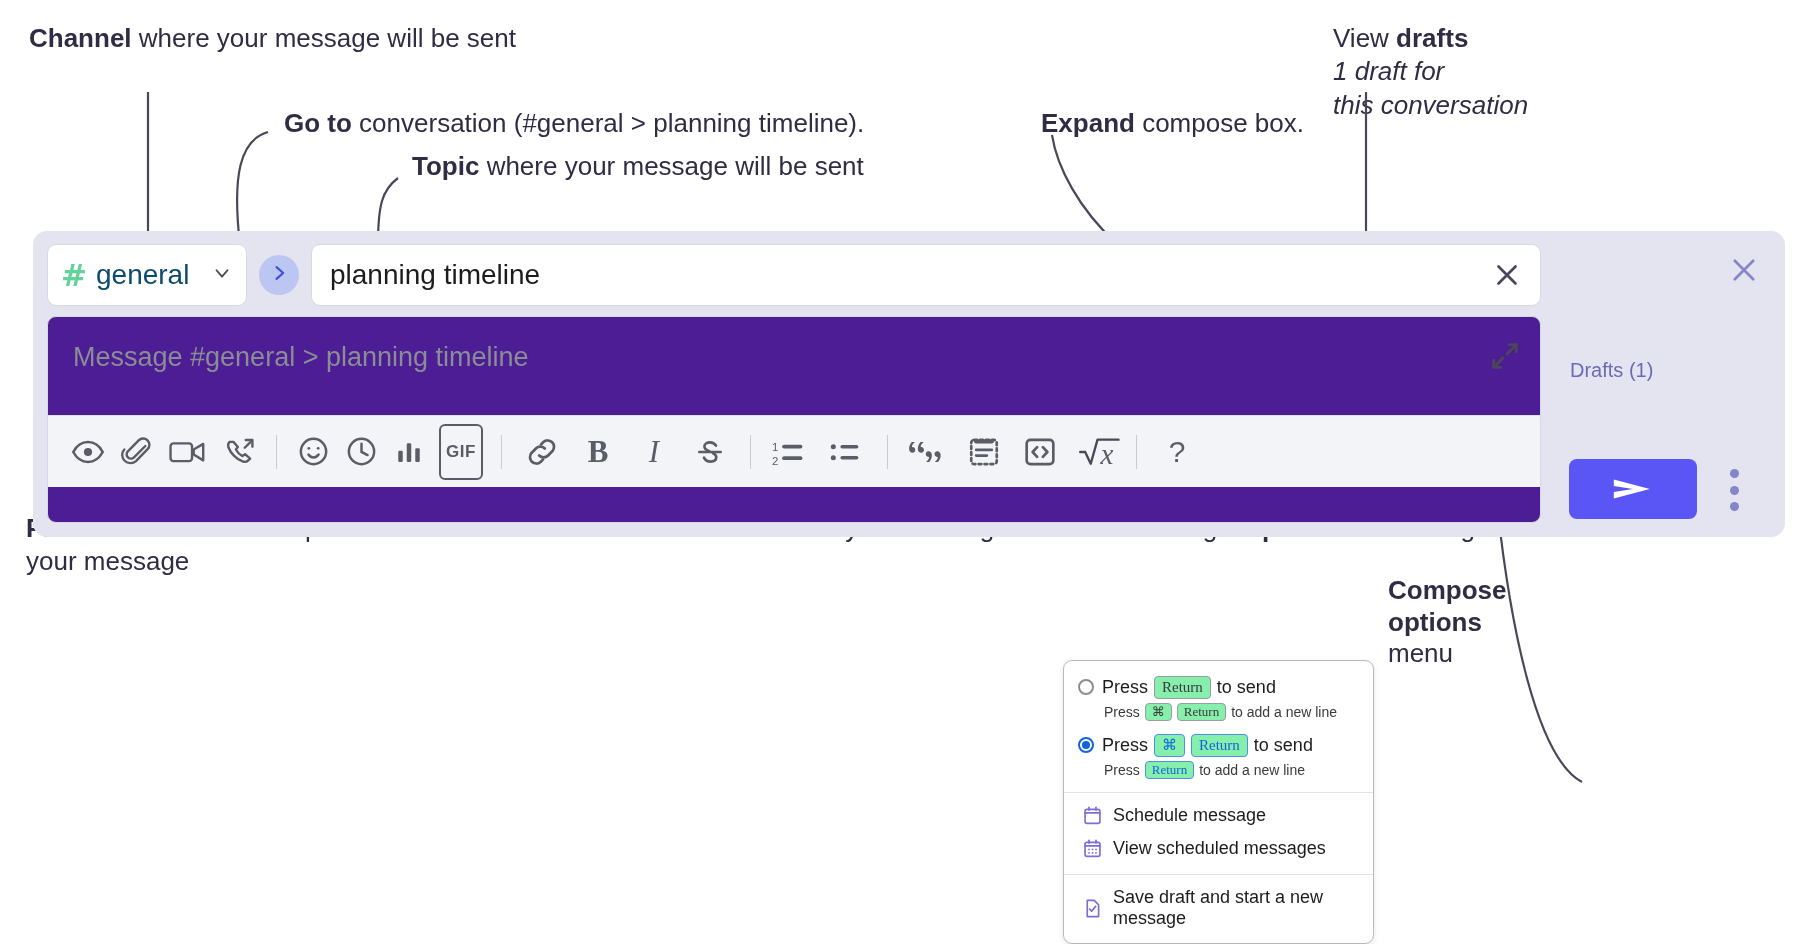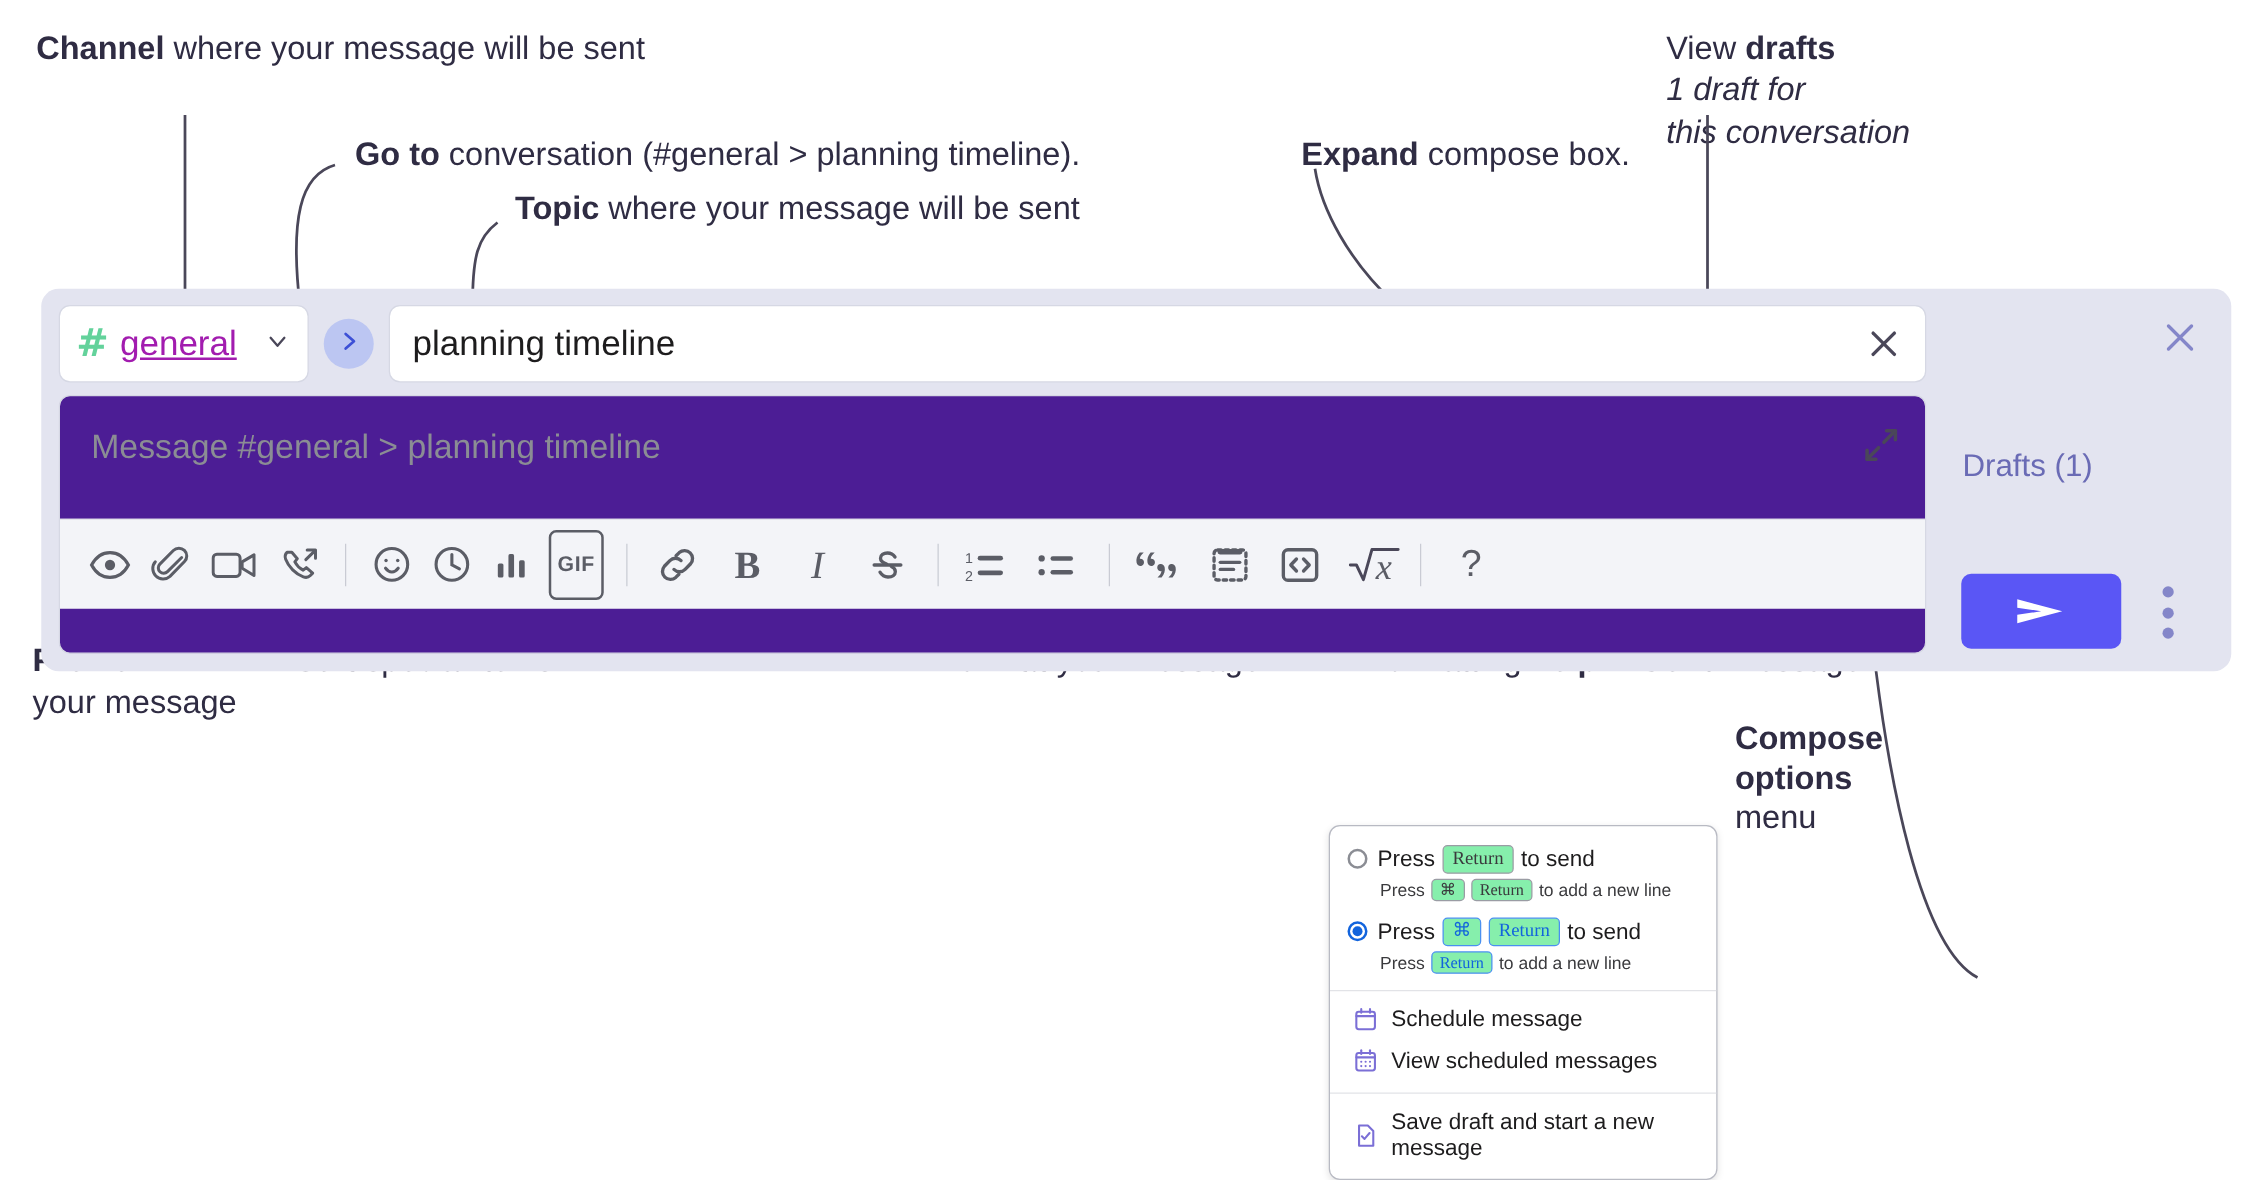--- a/index.html
+++ b/index.html
@@ -52,21 +52,21 @@
     border-radius: 9px;
     display: flex; align-items: center;
     padding: 0 13px;
     gap: 9px;
     cursor: pointer;
   }
   .hash {
     color: #63d29b; font-size: 31px; font-weight: 700; line-height: 1;
     font-family: "DejaVu Sans", sans-serif;
   }
-  .chan-name { font-size: 28px; color: #a21caf; flex: 1; text-decoration: underline; }
+  .chan-name { font-size: 28px; color: #0c4a6e; flex: 1; }
   .goto-btn {
     width: 40px; height: 40px; border-radius: 50%;
     background: #bcc6f2;
     display: flex; align-items: center; justify-content: center;
     margin: 0 12px;
     cursor: pointer; flex: none;
   }
   .topic-field {
     flex: 1; height: 62px;
     background: #fff;
@@ -128,21 +128,21 @@
   .rightcol {
     position: absolute; right: 0; top: 0;
     width: 244px; height: 306px;
   }
   .close-top {
     position: absolute; right: 24px; top: 22px;
     width: 34px; height: 34px; cursor: pointer;
   }
   .drafts {
     position: absolute; left: 29px; top: 128px;
-    font-size: 25px; color: #6a6bb5; cursor: pointer;
+    font-size: 20px; color: #6a6bb5; cursor: pointer;
     white-space: nowrap;
   }
   .send-btn {
     position: absolute; left: 28px; top: 228px;
     width: 128px; height: 60px;
     background: #5a56f5; border-radius: 8px;
     display: flex; align-items: center; justify-content: center;
     cursor: pointer;
   }
   .kebab {

